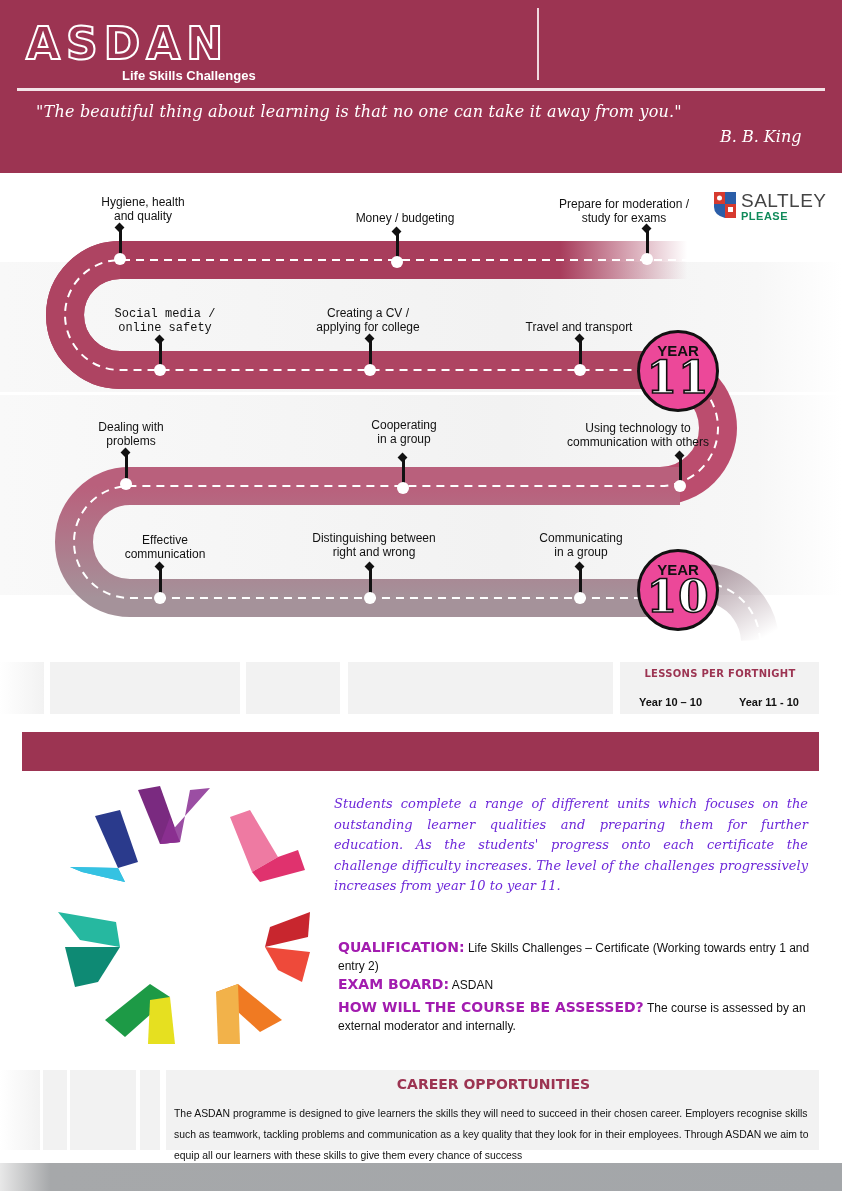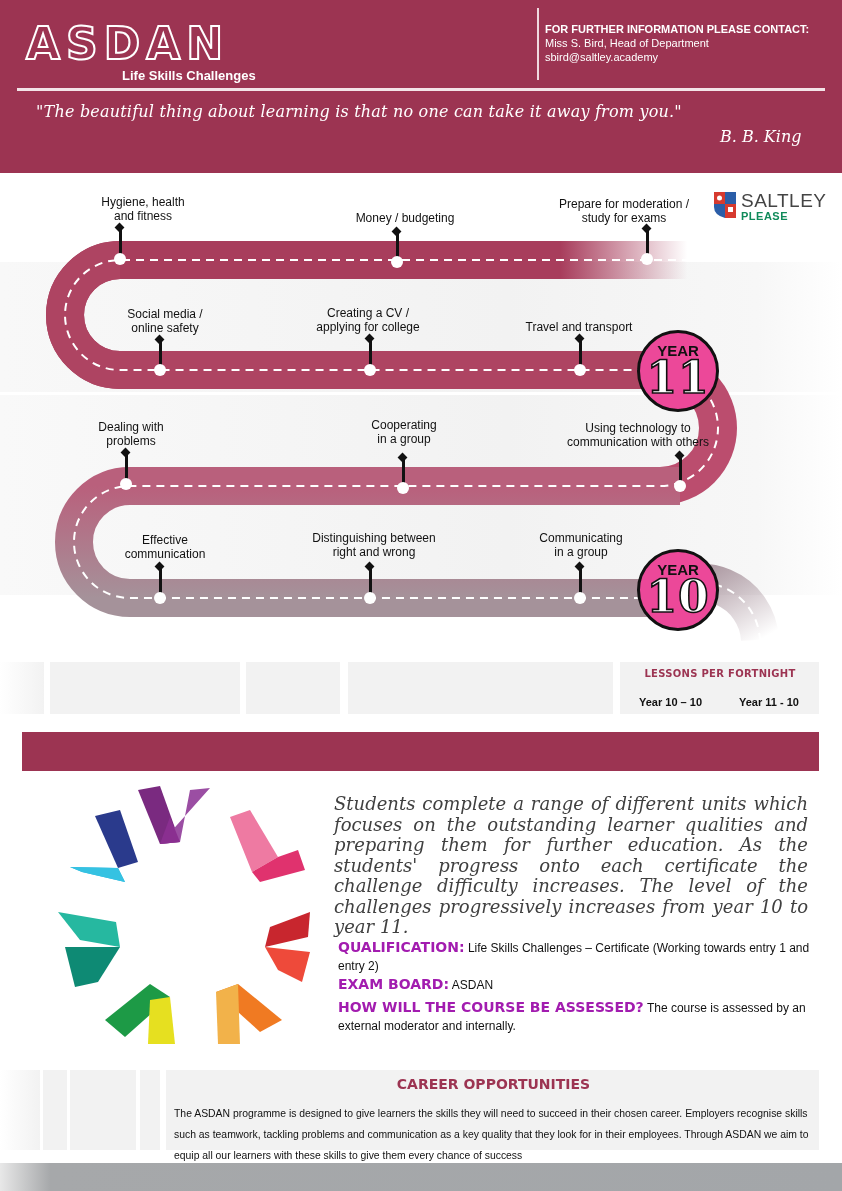--- a/index.html
+++ b/index.html
@@ -26,40 +26,35 @@
   .saltley { position: absolute; left: 714px; top: 190px; }
   .shield { position: absolute; left: 0; top: 2px; width: 22px; height: 26px; }
   .saltley .name { position: absolute; left: 27px; top: 0; font-size: 19px; color: #444; letter-spacing: 0.5px; }
   .saltley .acad { position: absolute; left: 27px; top: 20px; font-size: 11px; font-weight: bold; color: #0f8a5a; letter-spacing: 0.5px; }
 
   .greybox { position: absolute; background: #f2f2f2; }
   .lessons-title { position: absolute; left: 620px; top: 668px; width: 200px; text-align: center; font-size: 10px; font-weight: bold; color: #9c3452; font-family: "DejaVu Sans", sans-serif; letter-spacing: 0.3px; }
   .lessons-val { position: absolute; top: 696px; font-size: 11px; font-weight: bold; color: #111; }
   .banner { position: absolute; left: 22px; top: 732px; width: 797px; height: 39px; background: #9c3452; }
 
-  .desc { position: absolute; left: 334px; top: 794px; width: 474px; font-family: "DejaVu Serif", serif; font-style: italic; font-size: 18px; line-height: 20.5px; text-align: justify; color: #404040; }
+  .desc { position: absolute; left: 334px; top: 794px; width: 474px; font-family: "DejaVu Serif", serif; font-style: italic; font-size: 13px; line-height: 20.5px; text-align: justify; color: #6d28d9; }
   .info { position: absolute; left: 338px; width: 476px; font-size: 12px; line-height: 18px; color: #111; }
   .info .lab { font-family: "DejaVu Sans", sans-serif; font-weight: bold; font-size: 14px; color: #a21caf; }
 
   .career-title { position: absolute; left: 168px; top: 1076px; width: 651px; text-align: center; font-family: "DejaVu Sans", sans-serif; font-weight: bold; font-size: 14px; color: #9c3452; }
   .career-text { position: absolute; left: 174px; top: 1103px; width: 640px; font-size: 10.4px; line-height: 21px; color: #111; }
   .footer { position: absolute; left: 0; top: 1163px; width: 842px; height: 28px; background: linear-gradient(90deg, #e8e8e8 0%, #a6a8aa 6%, #a3a6a9 100%); }
 </style>
 </head>
 <body>
 
 <div class="header">
   <div class="logo-title">ASDAN</div>
   <div class="logo-sub">Life Skills Challenges</div>
   <div class="contact-divider"></div>
-  <div class="contact">
-    <div class="head">FOR FURTHER INFORMATION PLEASE CONTACT:</div>
-    <div>Miss S. Bird, Head of Department</div>
-    <div>sbird@saltley.academy</div>
-  </div>
   <div class="header-rule"></div>
   <div class="quote">"The beautiful thing about learning is that no one can take it away from you."</div>
   <div class="quote-author">B. B. King</div>
 </div>
 
 <div class="saltley">
   <svg class="shield" viewBox="0 0 22 26">
     <path d="M0 0 H22 V15 Q22 23 11 26 Q0 23 0 15 Z" fill="#2b5ea8"></path>
     <rect x="0" y="0" width="11" height="12" fill="#d63a2f"></rect>
     <rect x="11" y="12" width="11" height="14" fill="#d63a2f"></rect>
@@ -96,34 +91,34 @@
 
   <path d="M660 200 A58 58 0 0 1 660 316" fill="none" stroke="#bb4d6e" stroke-width="38"></path>
 
   <path d="M680 316 H130 A55 55 0 0 0 130 428 H660" fill="none" stroke="url(#y10grad)" stroke-width="38"></path>
   <path d="M660 428 A60 60 0 0 1 760 470" fill="none" stroke="url(#fadeEnd)" stroke-width="38"></path>
 
   <path d="M760 90 H120 A55 55 0 0 0 120 200 H660 A58 58 0 0 1 660 316 H130 A55 55 0 0 0 130 428 H660 A60 60 0 0 1 760 475" fill="none" stroke="#ffffff" stroke-width="2" stroke-dasharray="8 6"></path>
 </svg>
 
 <div class="milestone" style="left:53px; top:195px;"><span style="white-space:pre-line">Hygiene, health
-and fitness</span></div>
+and quality</span></div>
 <div class="pin" style="left:119px; top:228px; height:30px;"></div>
 <div class="dot" style="left:114px; top:253px;"></div>
 
 <div class="milestone" style="left:315px; top:211px;"><span style="white-space:pre-line">Money / budgeting</span></div>
 <div class="pin" style="left:396px; top:232px; height:28px;"></div>
 <div class="dot" style="left:391px; top:256px;"></div>
 
 <div class="milestone" style="left:534px; top:197px;"><span style="white-space:pre-line">Prepare for moderation /
 study for exams</span></div>
 <div class="pin" style="left:646px; top:229px; height:28px;"></div>
 <div class="dot" style="left:641px; top:253px;"></div>
 
-<div class="milestone" style="left:75px; top:307px;"><span style="white-space:pre-line">Social media /
+<div class="milestone" style="left:75px; top:307px;font-family:Liberation Mono, monospace;"><span style="white-space:pre-line">Social media /
 online safety</span></div>
 <div class="pin" style="left:159px; top:340px; height:30px;"></div>
 <div class="dot" style="left:154px; top:364px;"></div>
 
 <div class="milestone" style="left:278px; top:306px;"><span style="white-space:pre-line">Creating a CV /
 applying for college</span></div>
 <div class="pin" style="left:369px; top:339px; height:30px;"></div>
 <div class="dot" style="left:364px; top:364px;"></div>
 
 <div class="milestone" style="left:489px; top:320px;"><span style="white-space:pre-line">Travel and transport</span></div>

